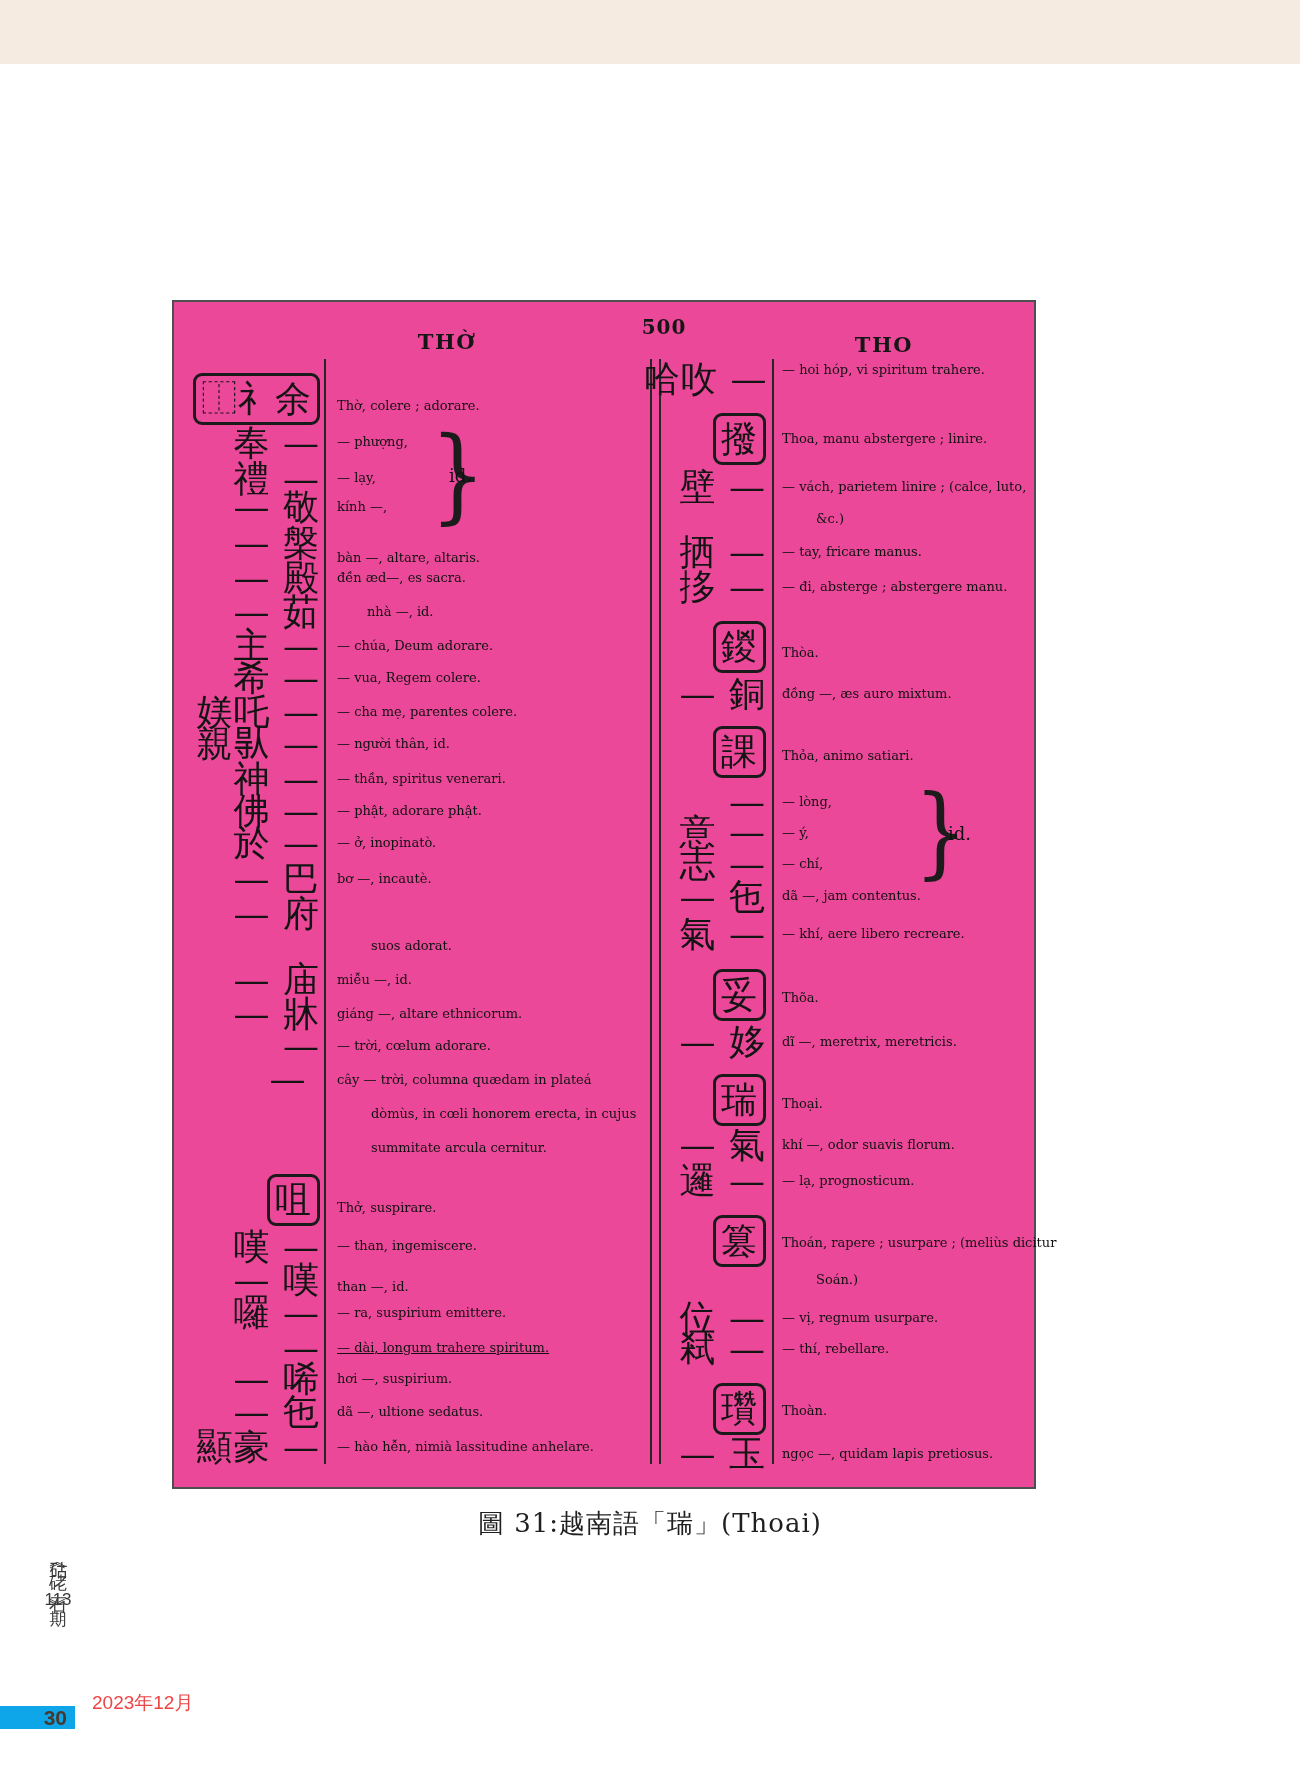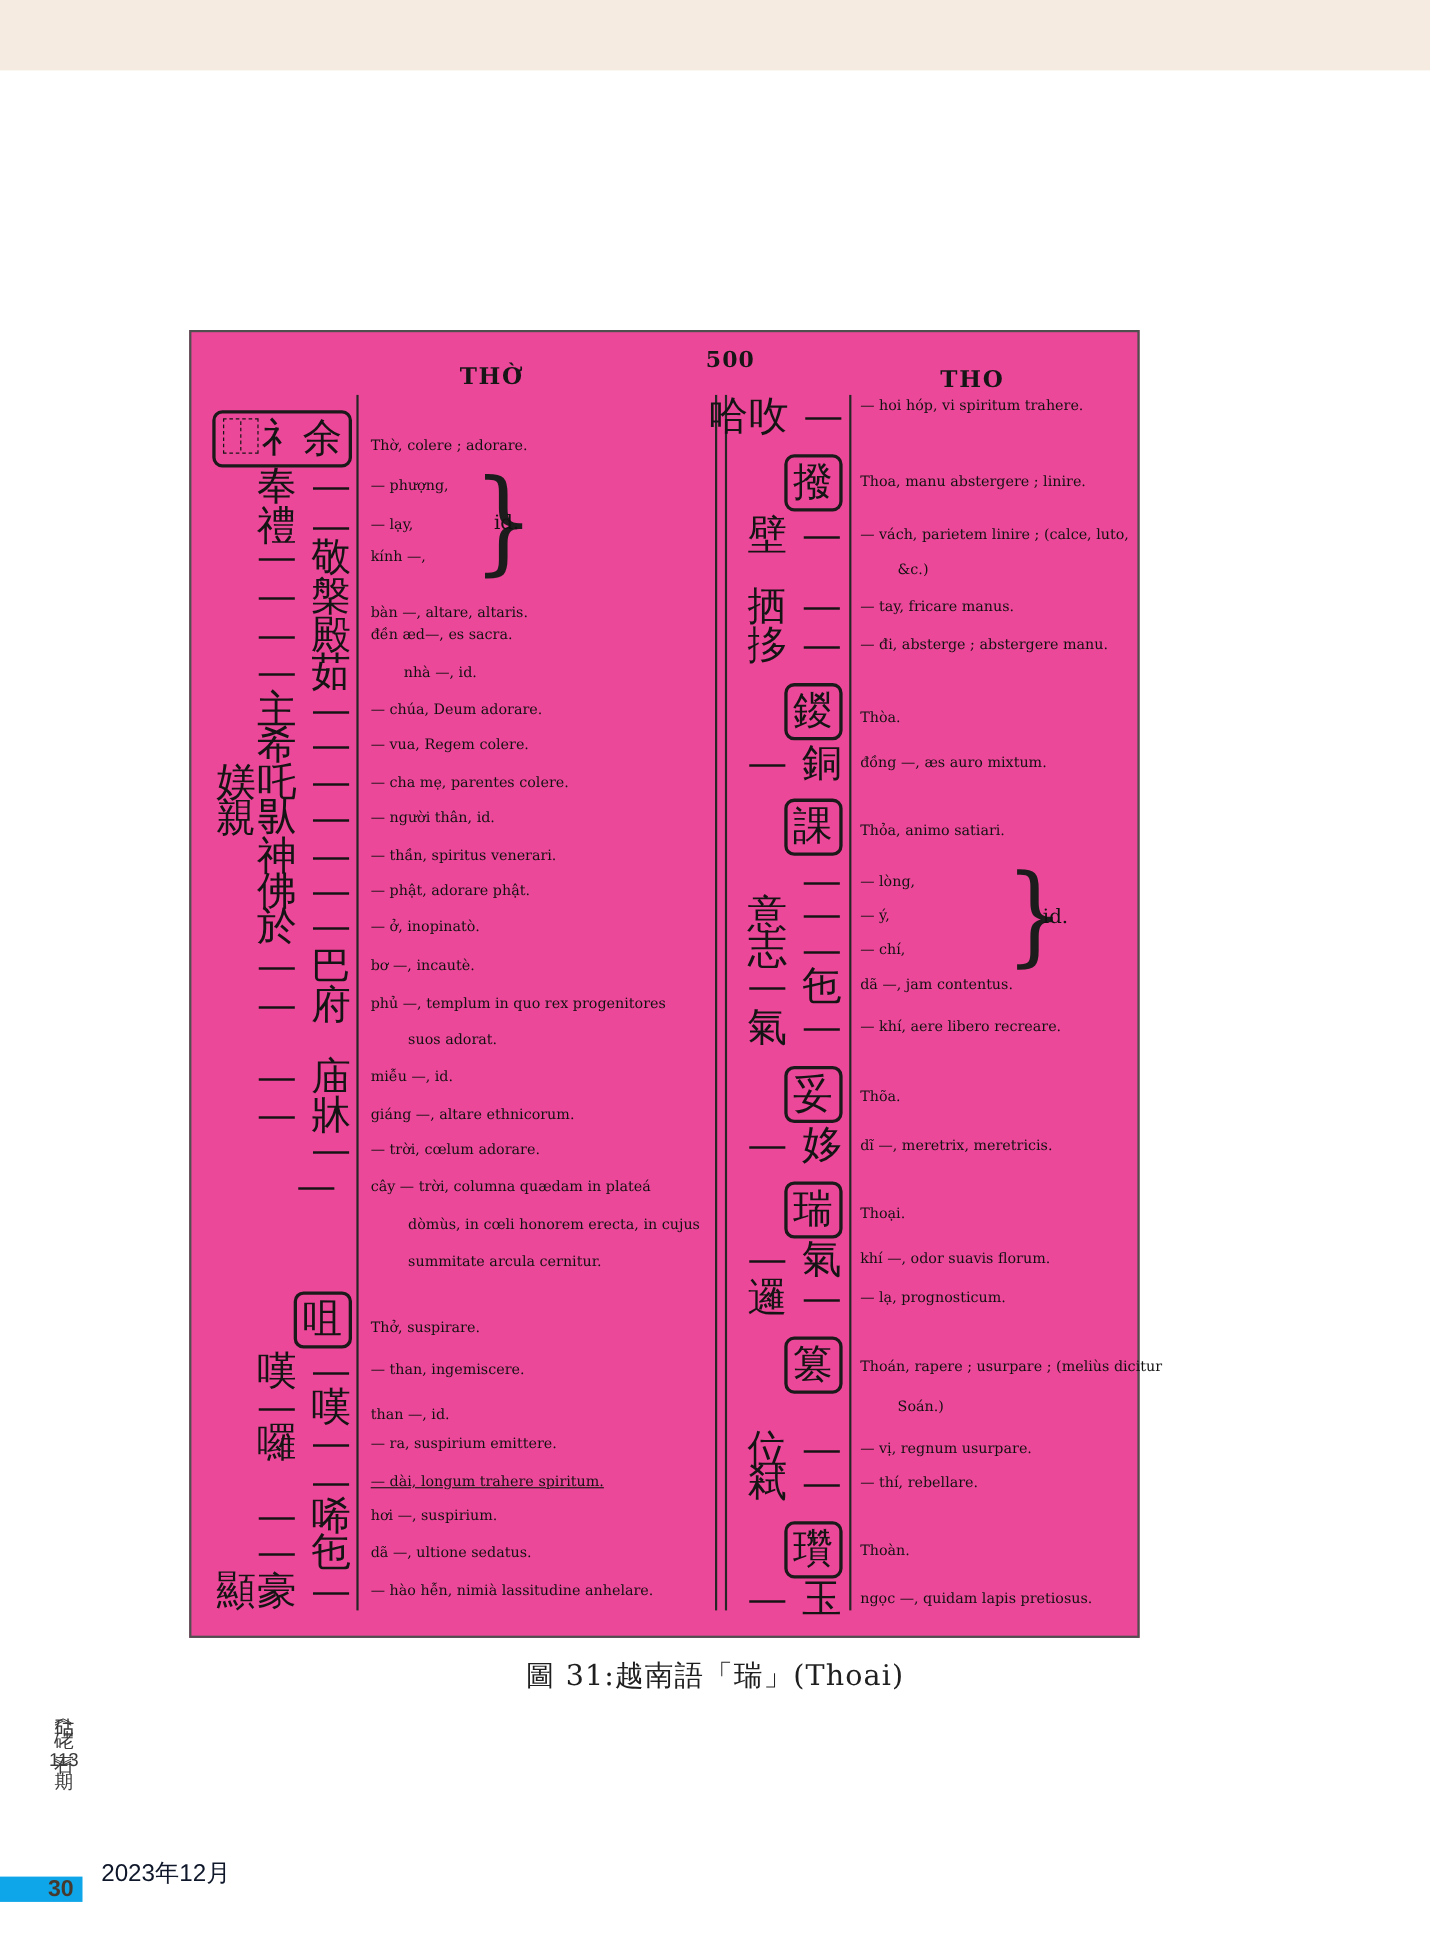--- a/index.html
+++ b/index.html
@@ -46,21 +46,21 @@
                 font-family:"Liberation Sans",sans-serif;}
   .journal-vert .vtext{writing-mode:vertical-rl;text-orientation:upright;font-size:18px;
                        letter-spacing:3px;line-height:20px;}
   .journal-vert .vnum{font-size:17px;line-height:18px;}
   .journal-vert .vunit{font-size:17px;line-height:18px;}
   .page-box{position:absolute;left:0;top:1691px;width:75px;height:23px;background:#e8c6a5;
             box-sizing:border-box;text-align:right;padding-right:8px;
             font-family:"Liberation Sans",sans-serif;font-weight:bold;font-size:21px;
             line-height:23px;color:#463a2e;}
   .footer-date{position:absolute;left:92px;top:1691px;font-family:"Liberation Sans",sans-serif;
-               font-size:22px;line-height:23px;color:#0f172a;}
+               font-size:19px;line-height:23px;color:#ef4444;}
 </style>
 </head>
 <body>
 
 <div class="page">
 
   <div class="top-band" style="background: rgb(245, 235, 224);"></div>
 
   <div class="scan-frame">
     <div class="page-num">500</div>
@@ -110,21 +110,20 @@
         <div class="latin-line" style="top: 263px;">đền æd—, es sacra.</div>
         <div class="latin-line" style="top: 297px; margin-left: 30px;">nhà —, id.</div>
         <div class="latin-line" style="top: 331px;">— chúa, Deum adorare.</div>
         <div class="latin-line" style="top: 363px;">— vua, Regem colere.</div>
         <div class="latin-line" style="top: 397px;">— cha mẹ, parentes colere.</div>
         <div class="latin-line" style="top: 429px;">— người thân, id.</div>
         <div class="latin-line" style="top: 464px;">— thần, spiritus venerari.</div>
         <div class="latin-line" style="top: 496px;">— phật, adorare phật.</div>
         <div class="latin-line" style="top: 528px;">— ở, inopinatò.</div>
         <div class="latin-line" style="top: 564px;">bơ —, incautè.</div>
-        <div class="latin-line" style="top: 598px;">phủ —, templum in quo rex progenitores</div>
         <div class="latin-line ind" style="top: 631px;">suos adorat.</div>
         <div class="latin-line" style="top: 665px;">miễu —, id.</div>
         <div class="latin-line" style="top: 699px;">giáng —, altare ethnicorum.</div>
         <div class="latin-line" style="top: 731px;">— trời, cœlum adorare.</div>
         <div class="latin-line" style="top: 765px;">cây — trời, columna quædam in plateá</div>
         <div class="latin-line ind" style="top: 799px;">dòmùs, in cœli honorem erecta, in cujus</div>
         <div class="latin-line ind" style="top: 833px;">summitate arcula cernitur.</div>
         <div class="latin-line" style="top: 893px;">Thở, suspirare.</div>
         <div class="latin-line" style="top: 931px;">— than, ingemiscere.</div>
         <div class="latin-line" style="top: 972px;">than —, id.</div>

